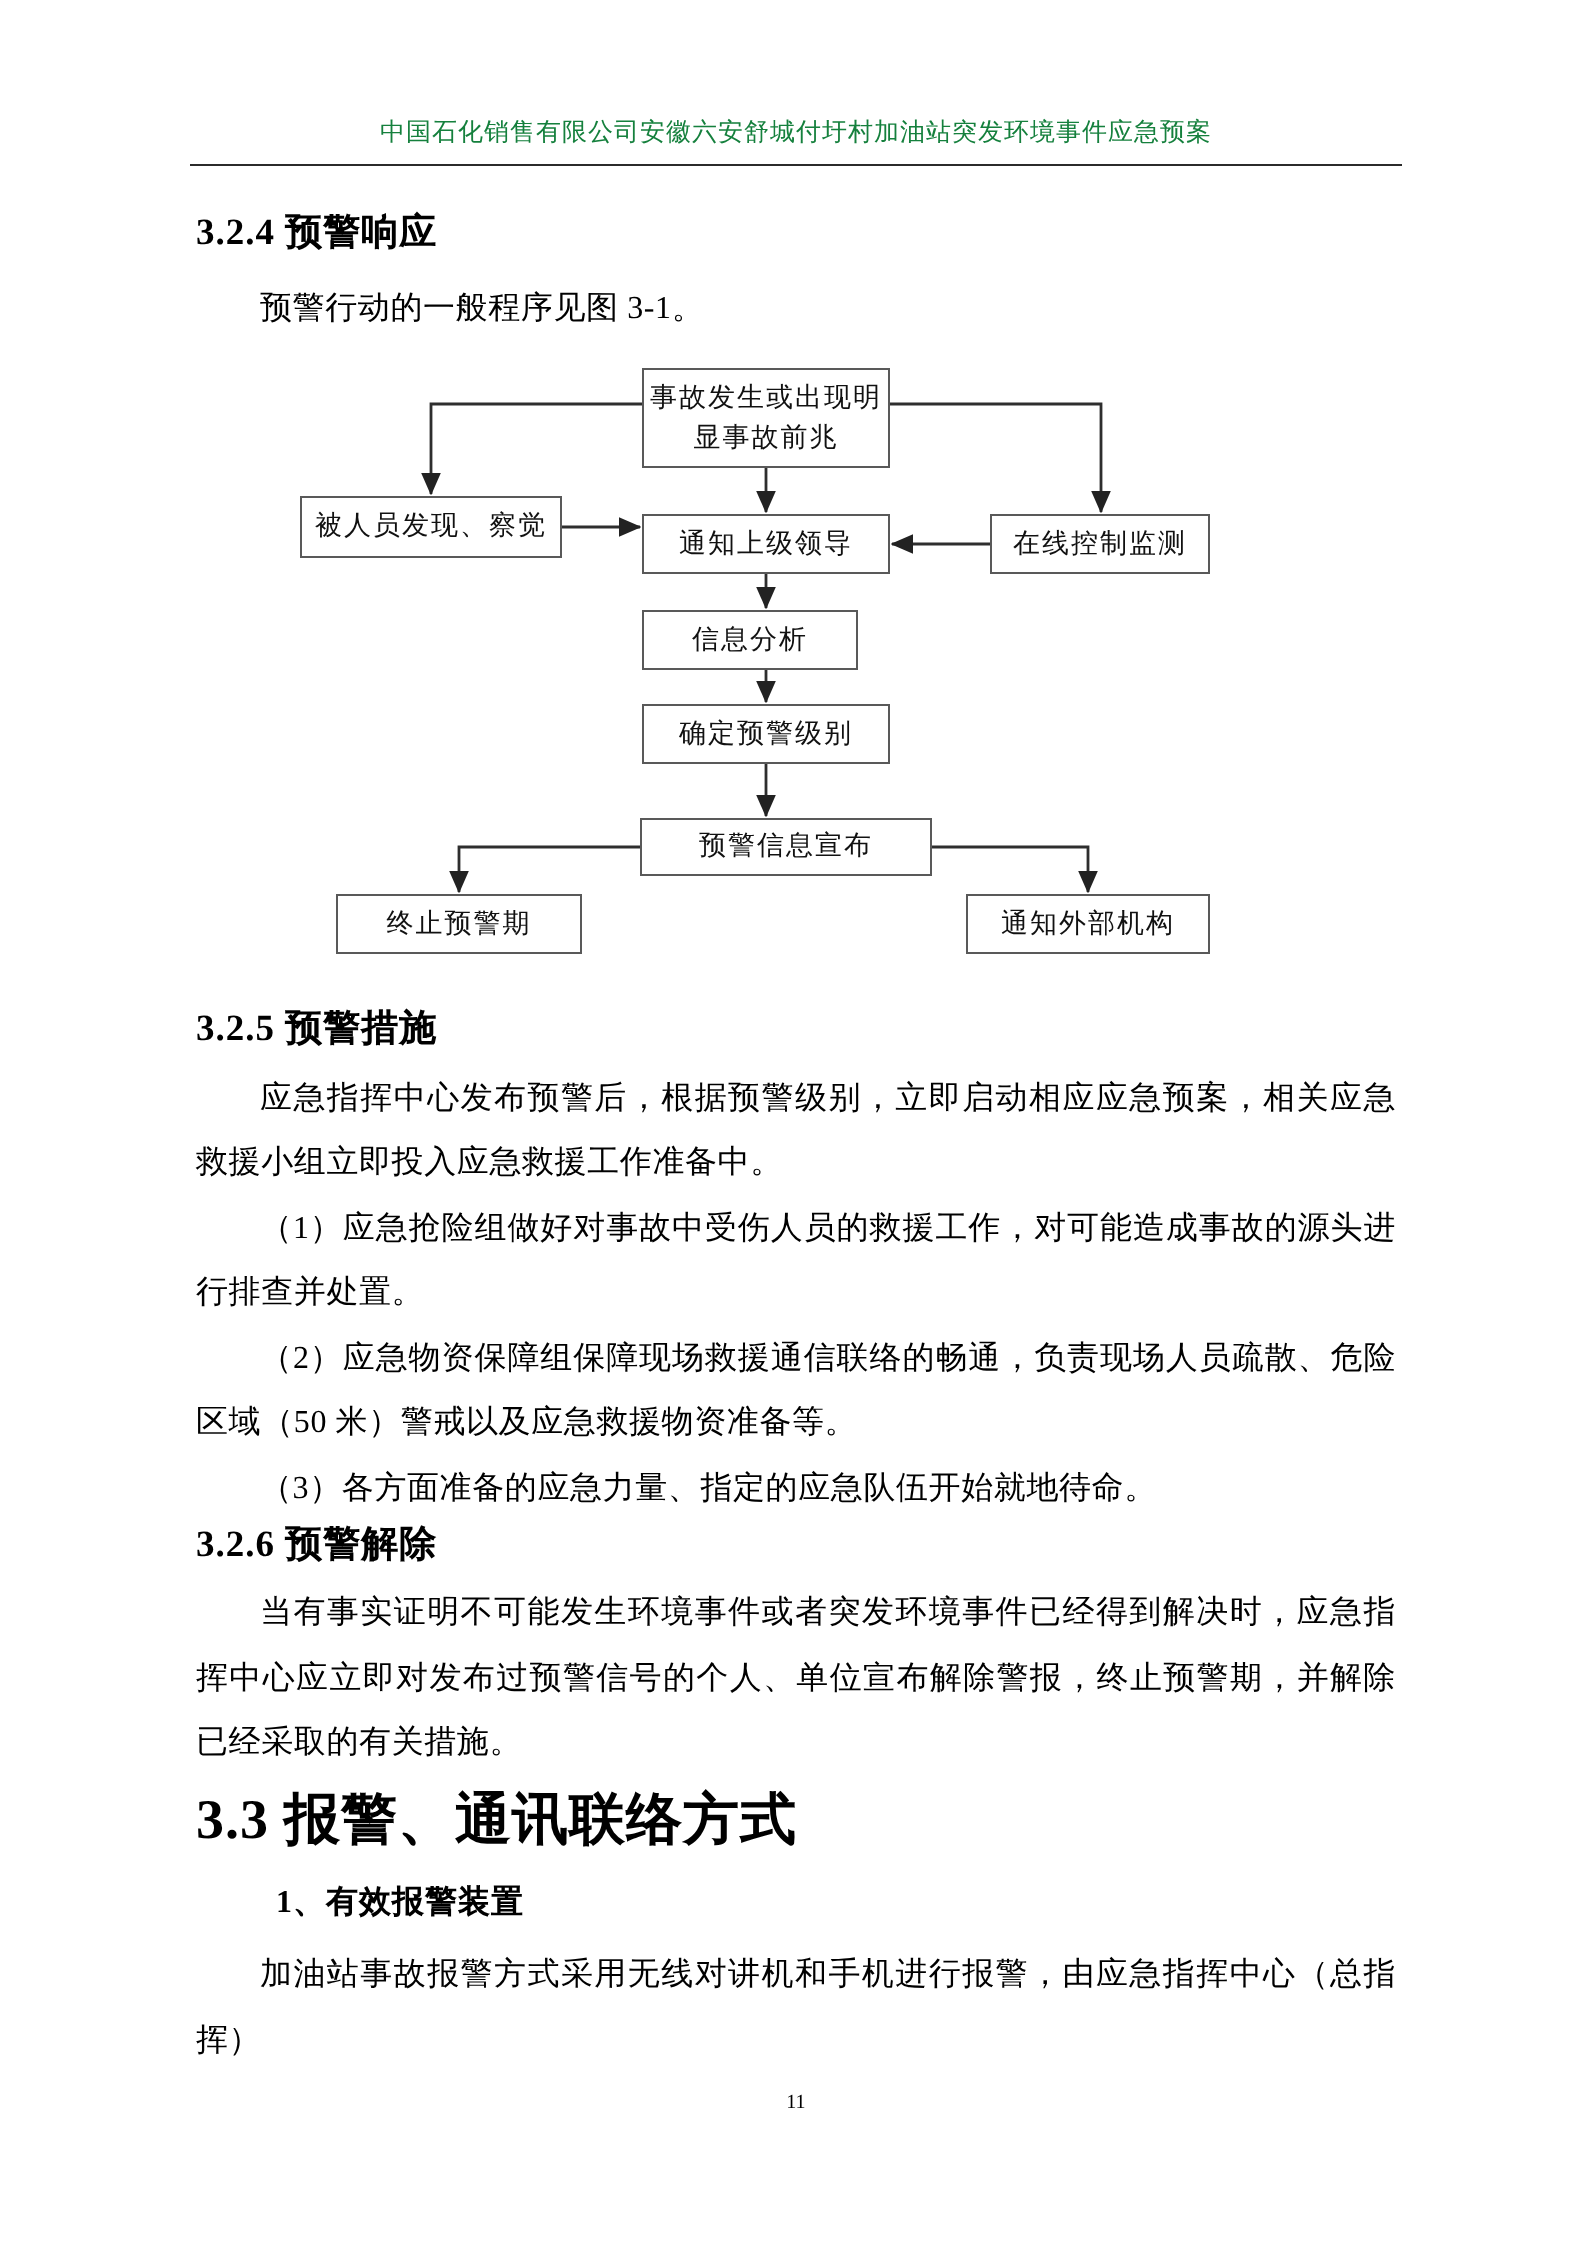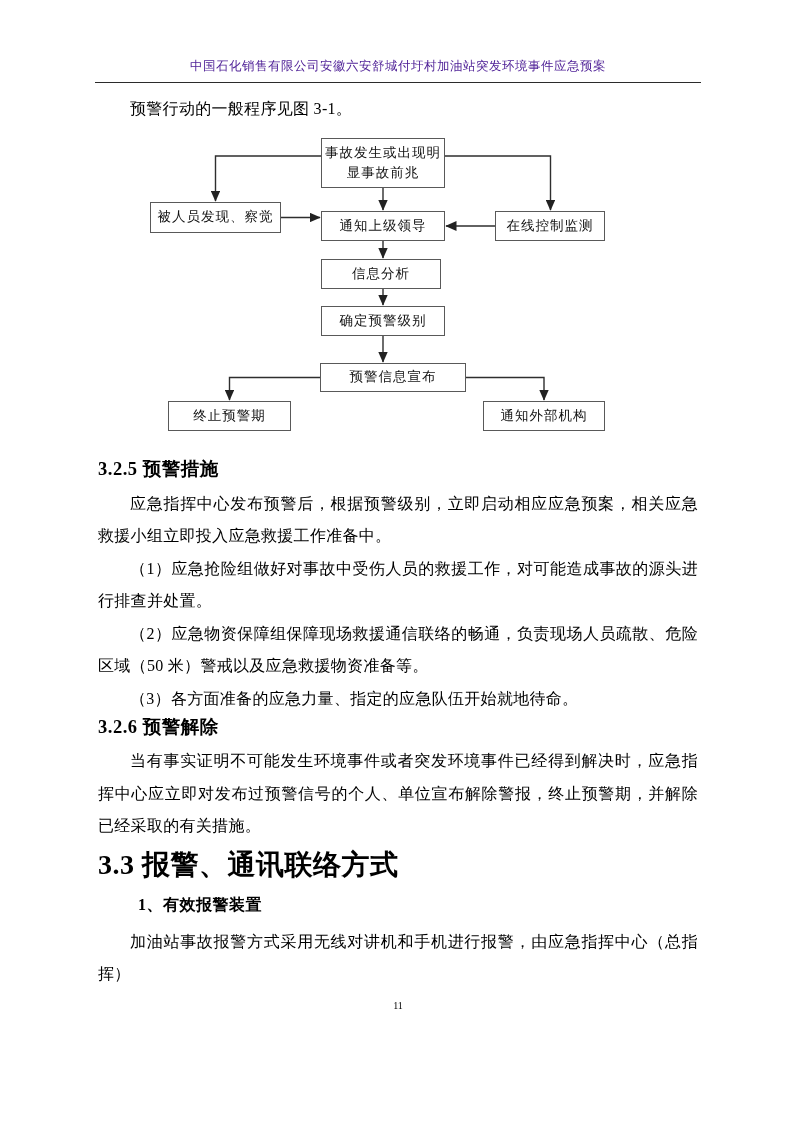--- a/index.html
+++ b/index.html
@@ -4,21 +4,21 @@
 <style>
   * { box-sizing: border-box; }
   html, body { margin: 0; padding: 0; background: #ffffff; }
   .page {
     width: 793px; height: 1122px; margin: 0 auto; background: #ffffff;
     font-family: "Liberation Serif", "DejaVu Serif", serif;
     color: #000; position: relative;
     padding: 58px 95px 0 98px;
   }
   .doc-header {
-    font-size: 12.5px; text-align: center; color: #4c1d95;
+    font-size: 12.5px; text-align: center; color: #15803d;
     letter-spacing: 0.5px; line-height: 17px;
   }
   .header-rule {
     border: none; border-top: 1.6px solid #2b2b2b;
     margin: 7px -3px 0 -3px;
   }
   .sec-h {
     font-size: 18.5px; font-weight: bold; line-height: 1.3;
     margin: 0; letter-spacing: 0.5px;
   }
@@ -48,39 +48,40 @@
   .fc-node {
     position: absolute; background: #fff; border: 1px solid #595959;
     display: flex; align-items: center; justify-content: center;
     font-size: 13.5px; color: #111; text-align: center;
     line-height: 1.45; white-space: pre-line; letter-spacing: 1px;
   }
   .n-incident  { left: 223px; top: 2px;   width: 124px; height: 50px; }
   .n-discovered{ left: 52px;  top: 66px;  width: 131px; height: 31px; }
   .n-leader    { left: 223px; top: 75px;  width: 124px; height: 30px; }
   .n-monitor   { left: 397px; top: 75px;  width: 110px; height: 30px; }
-  .n-info      { left: 223px; top: 123px; width: 120px; height: 30px; }
+  .n-info      { left: 223px; top: 123px; width: 108px; height: 30px; }
   .n-level     { left: 223px; top: 170px; width: 124px; height: 30px; }
   .n-announce  { left: 222px; top: 227px; width: 146px; height: 29px; }
   .n-prep      { left: 70px;  top: 265px; width: 123px; height: 30px; }
   .n-external  { left: 385px; top: 265px; width: 122px; height: 30px; }
 
   .fig-caption {
     margin-top: 13px; font-weight: bold; font-size: 16px;
     text-align: center; line-height: 22px; letter-spacing: 0.5px;
   }
 </style>
 </head>
 <body>
 
 <div class="page">
 
   <div class="doc-header">中国石化销售有限公司安徽六安舒城付圩村加油站突发环境事件应急预案</div>
   <hr class="header-rule">
 
+  <div class="sec-h h-324">3.2.4 预警响应</div>
   <p class="body-p intro">预警行动的一般程序见图 3-1。</p>
 
   <div class="flowchart">
     <svg class="fc-svg" viewBox="0 0 600 310" xmlns="http://www.w3.org/2000/svg">
       <defs>
         <marker id="ah" markerWidth="8" markerHeight="7" refX="7.5" refY="3.5" orient="auto">
           <path d="M0,0 L8,3.5 L0,7 Z" fill="#222"></path>
         </marker>
       </defs>
       <g stroke="#2e2e2e" stroke-width="1.4" fill="none">

